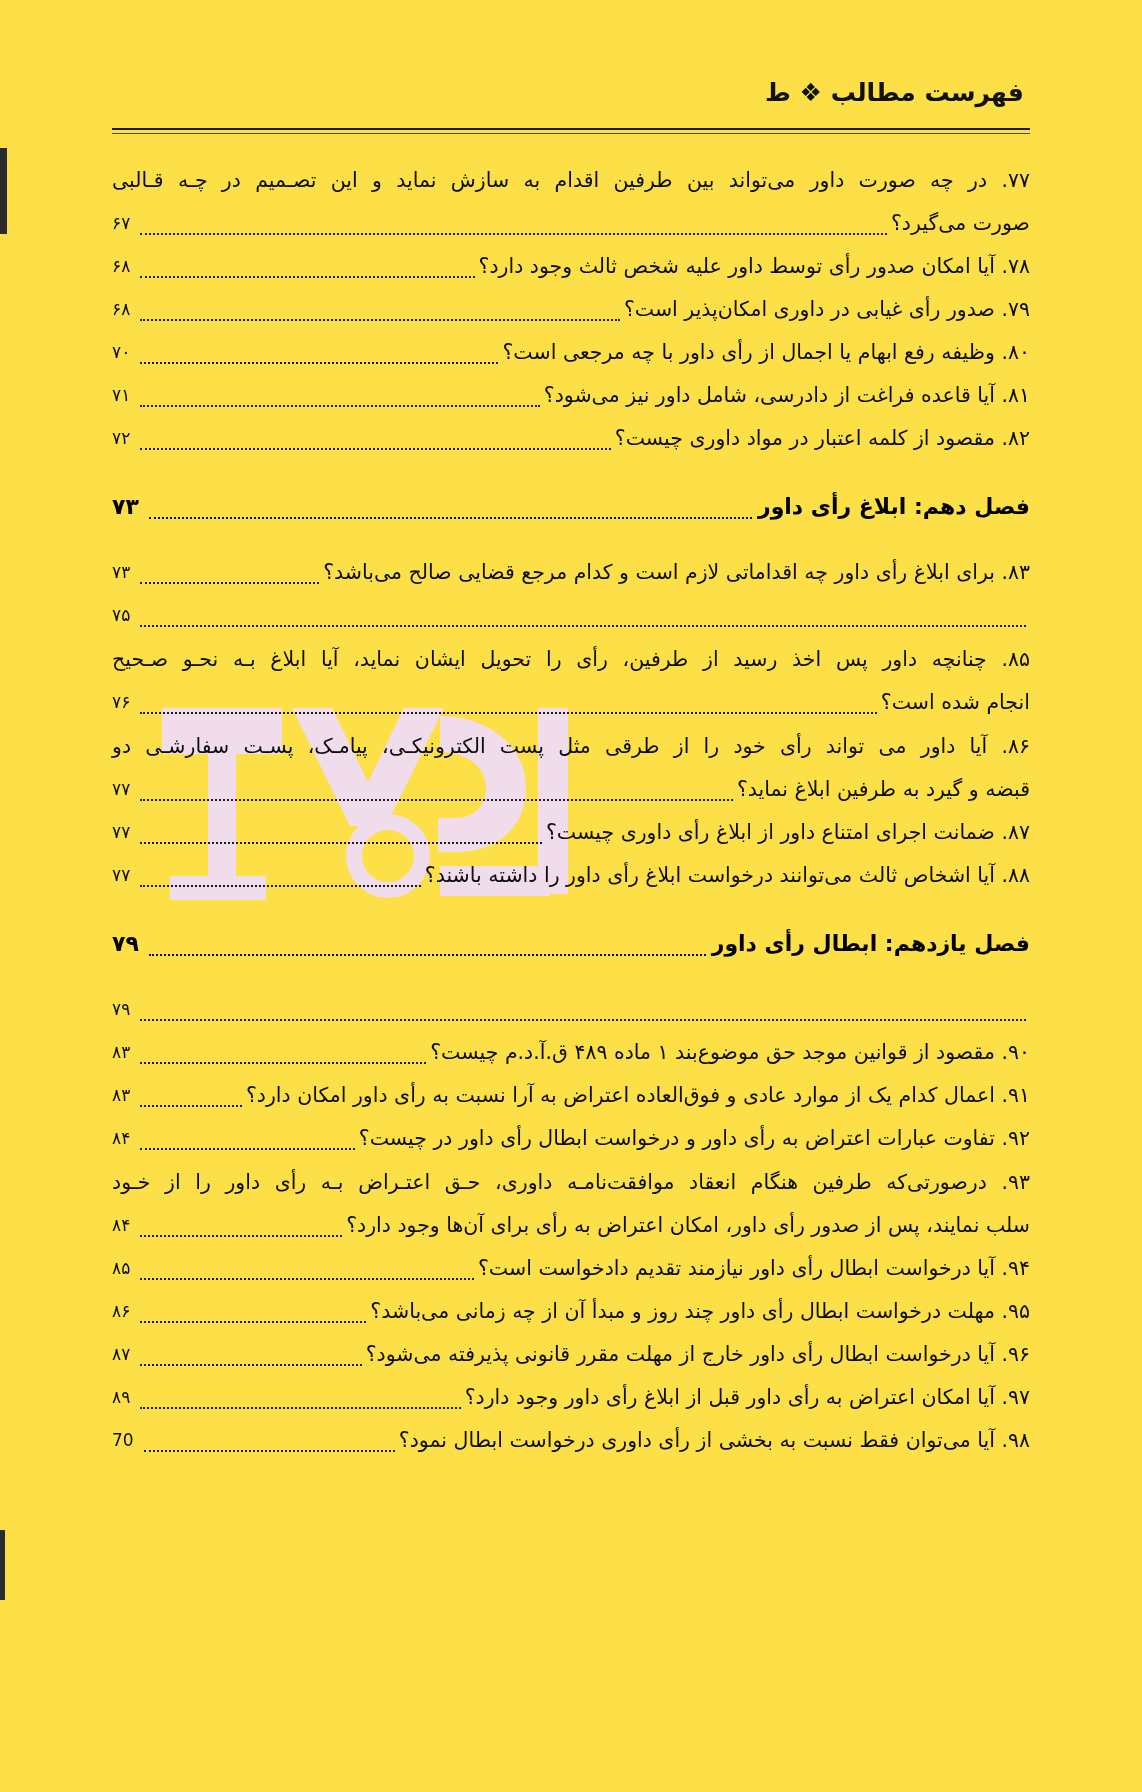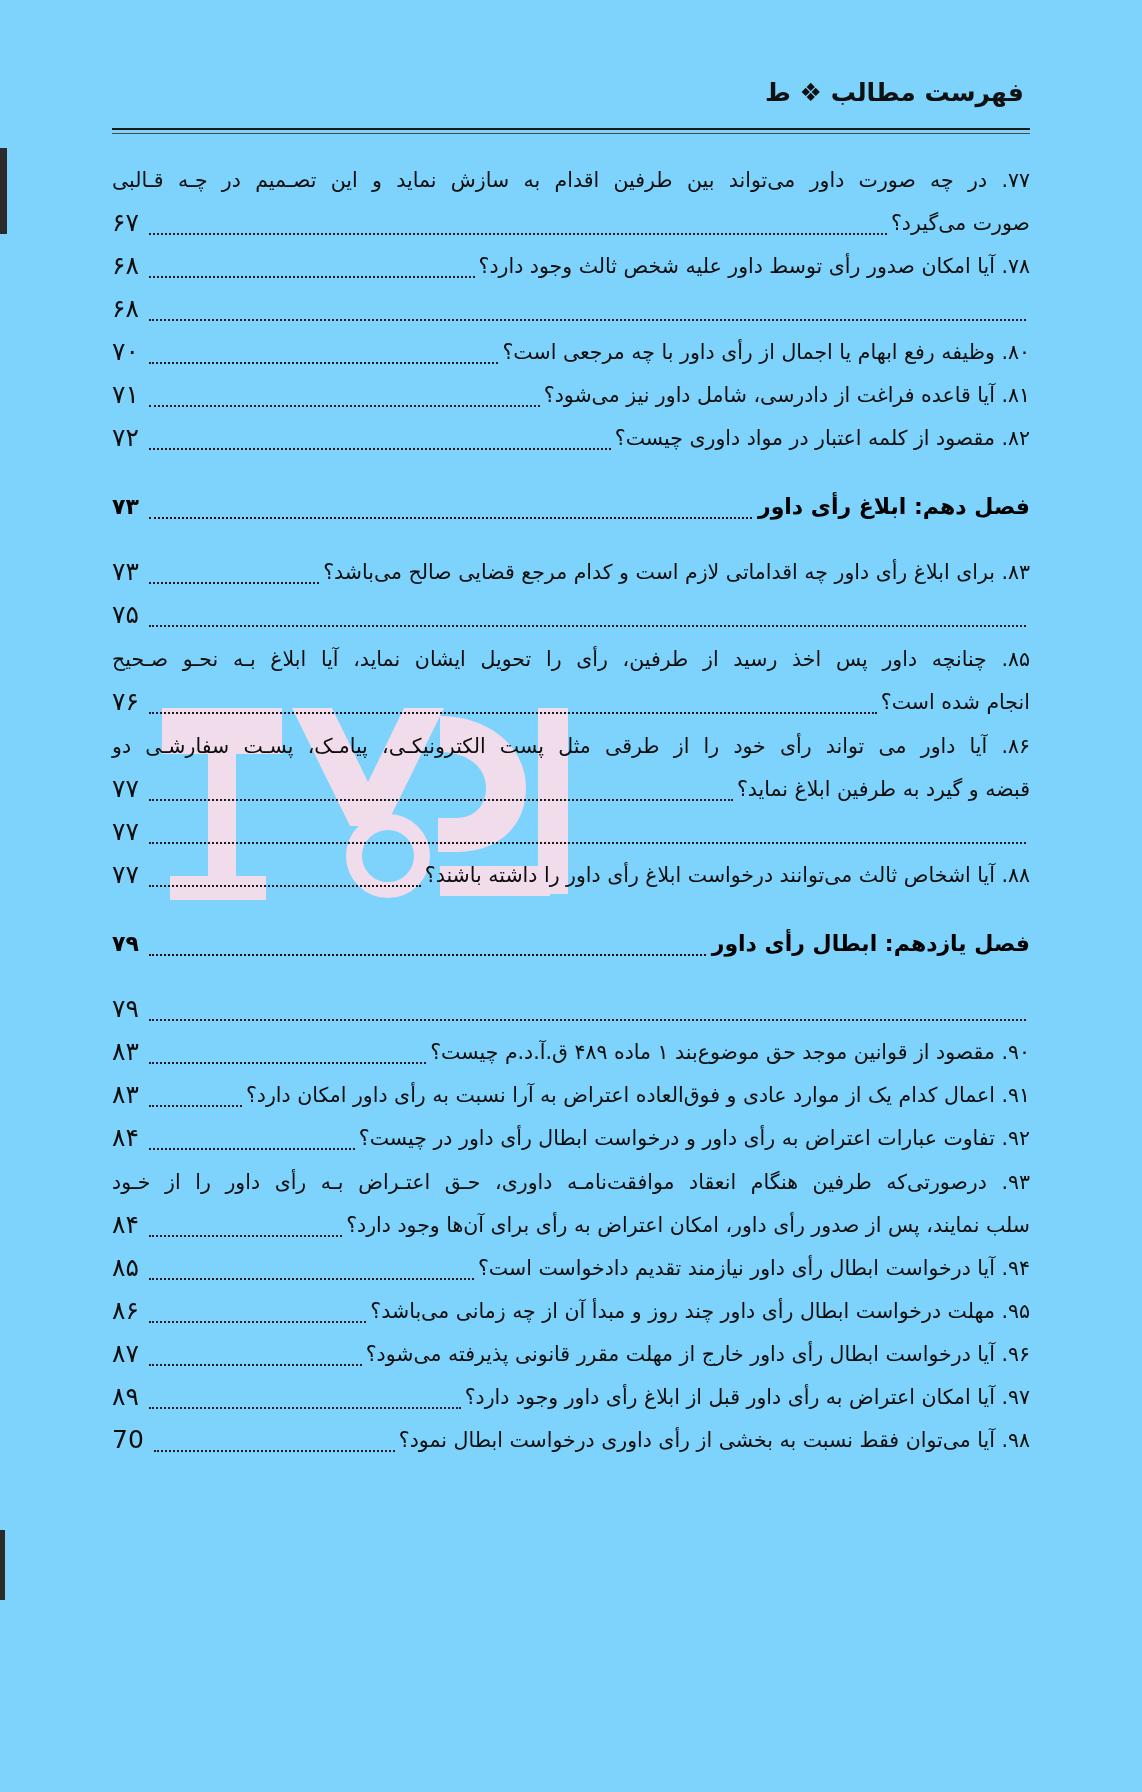--- a/index.html
+++ b/index.html
@@ -8,21 +8,21 @@
     padding: 0;
     background: #ffffff;
   }
   body {
     font-family: "DejaVu Sans", "Liberation Sans", sans-serif;
   }
   .page {
     position: relative;
     width: 1142px;
     height: 1792px;
-    background: #7dd3fc;
+    background: #fde047;
     overflow: hidden;
     box-sizing: border-box;
   }
 
   
   .edge-mark {
     position: absolute;
     background: #2b2b2b;
   }
   .edge-mark.top-left  { left: 0px;  top: 148px;  width: 7px;  height: 86px; }
@@ -104,21 +104,21 @@
     flex: 1 1 auto;
     min-width: 14px;
     border-bottom: 2.4px dotted #1a1a1a;
     margin: 0 4px 9px 6px;
     height: 0;
   }
   .entry .pageno {
     flex: 0 0 auto;
     white-space: nowrap;
     padding-right: 4px;
-    font-size: 25px;
+    font-size: 17px;
   }
 
   
   .entry-wrap {
     width: 100%;
     font-size: 20.5px;
     line-height: 44px;
     color: #0d0d0d;
   }
   .entry-wrap .firstline {
@@ -198,20 +198,21 @@
       <span class="pageno">۶۷</span>
     </div>
 
     <div class="entry">
       <span class="label">۷۸. آیا امکان صدور رأی توسط داور علیه شخص ثالث وجود دارد؟</span>
       <span class="leader"></span>
       <span class="pageno">۶۸</span>
     </div>
 
     <div class="entry">
+      <span class="label">۷۹. صدور رأی غیابی در داوری امکان‌پذیر است؟</span>
       <span class="leader"></span>
       <span class="pageno">۶۸</span>
     </div>
 
     <div class="entry">
       <span class="label">۸۰. وظیفه رفع ابهام یا اجمال از رأی داور با چه مرجعی است؟</span>
       <span class="leader"></span>
       <span class="pageno">۷۰</span>
     </div>
 
@@ -256,20 +257,21 @@
     <div class="entry-wrap">
       <span class="firstline">۸۶. آیا داور می تواند رأی خود را از طرقی مثل پست الکترونیکـی، پیامـک، پسـت سفارشـی دو</span>
     </div>
     <div class="entry">
       <span class="label">قبضه و گیرد به طرفین ابلاغ نماید؟</span>
       <span class="leader"></span>
       <span class="pageno">۷۷</span>
     </div>
 
     <div class="entry">
+      <span class="label">۸۷. ضمانت اجرای امتناع داور از ابلاغ رأی داوری چیست؟</span>
       <span class="leader"></span>
       <span class="pageno">۷۷</span>
     </div>
 
     <div class="entry">
       <span class="label">۸۸.  آیا اشخاص ثالث می‌توانند درخواست ابلاغ رأی داور را داشته باشند؟</span>
       <span class="leader"></span>
       <span class="pageno">۷۷</span>
     </div>
 

